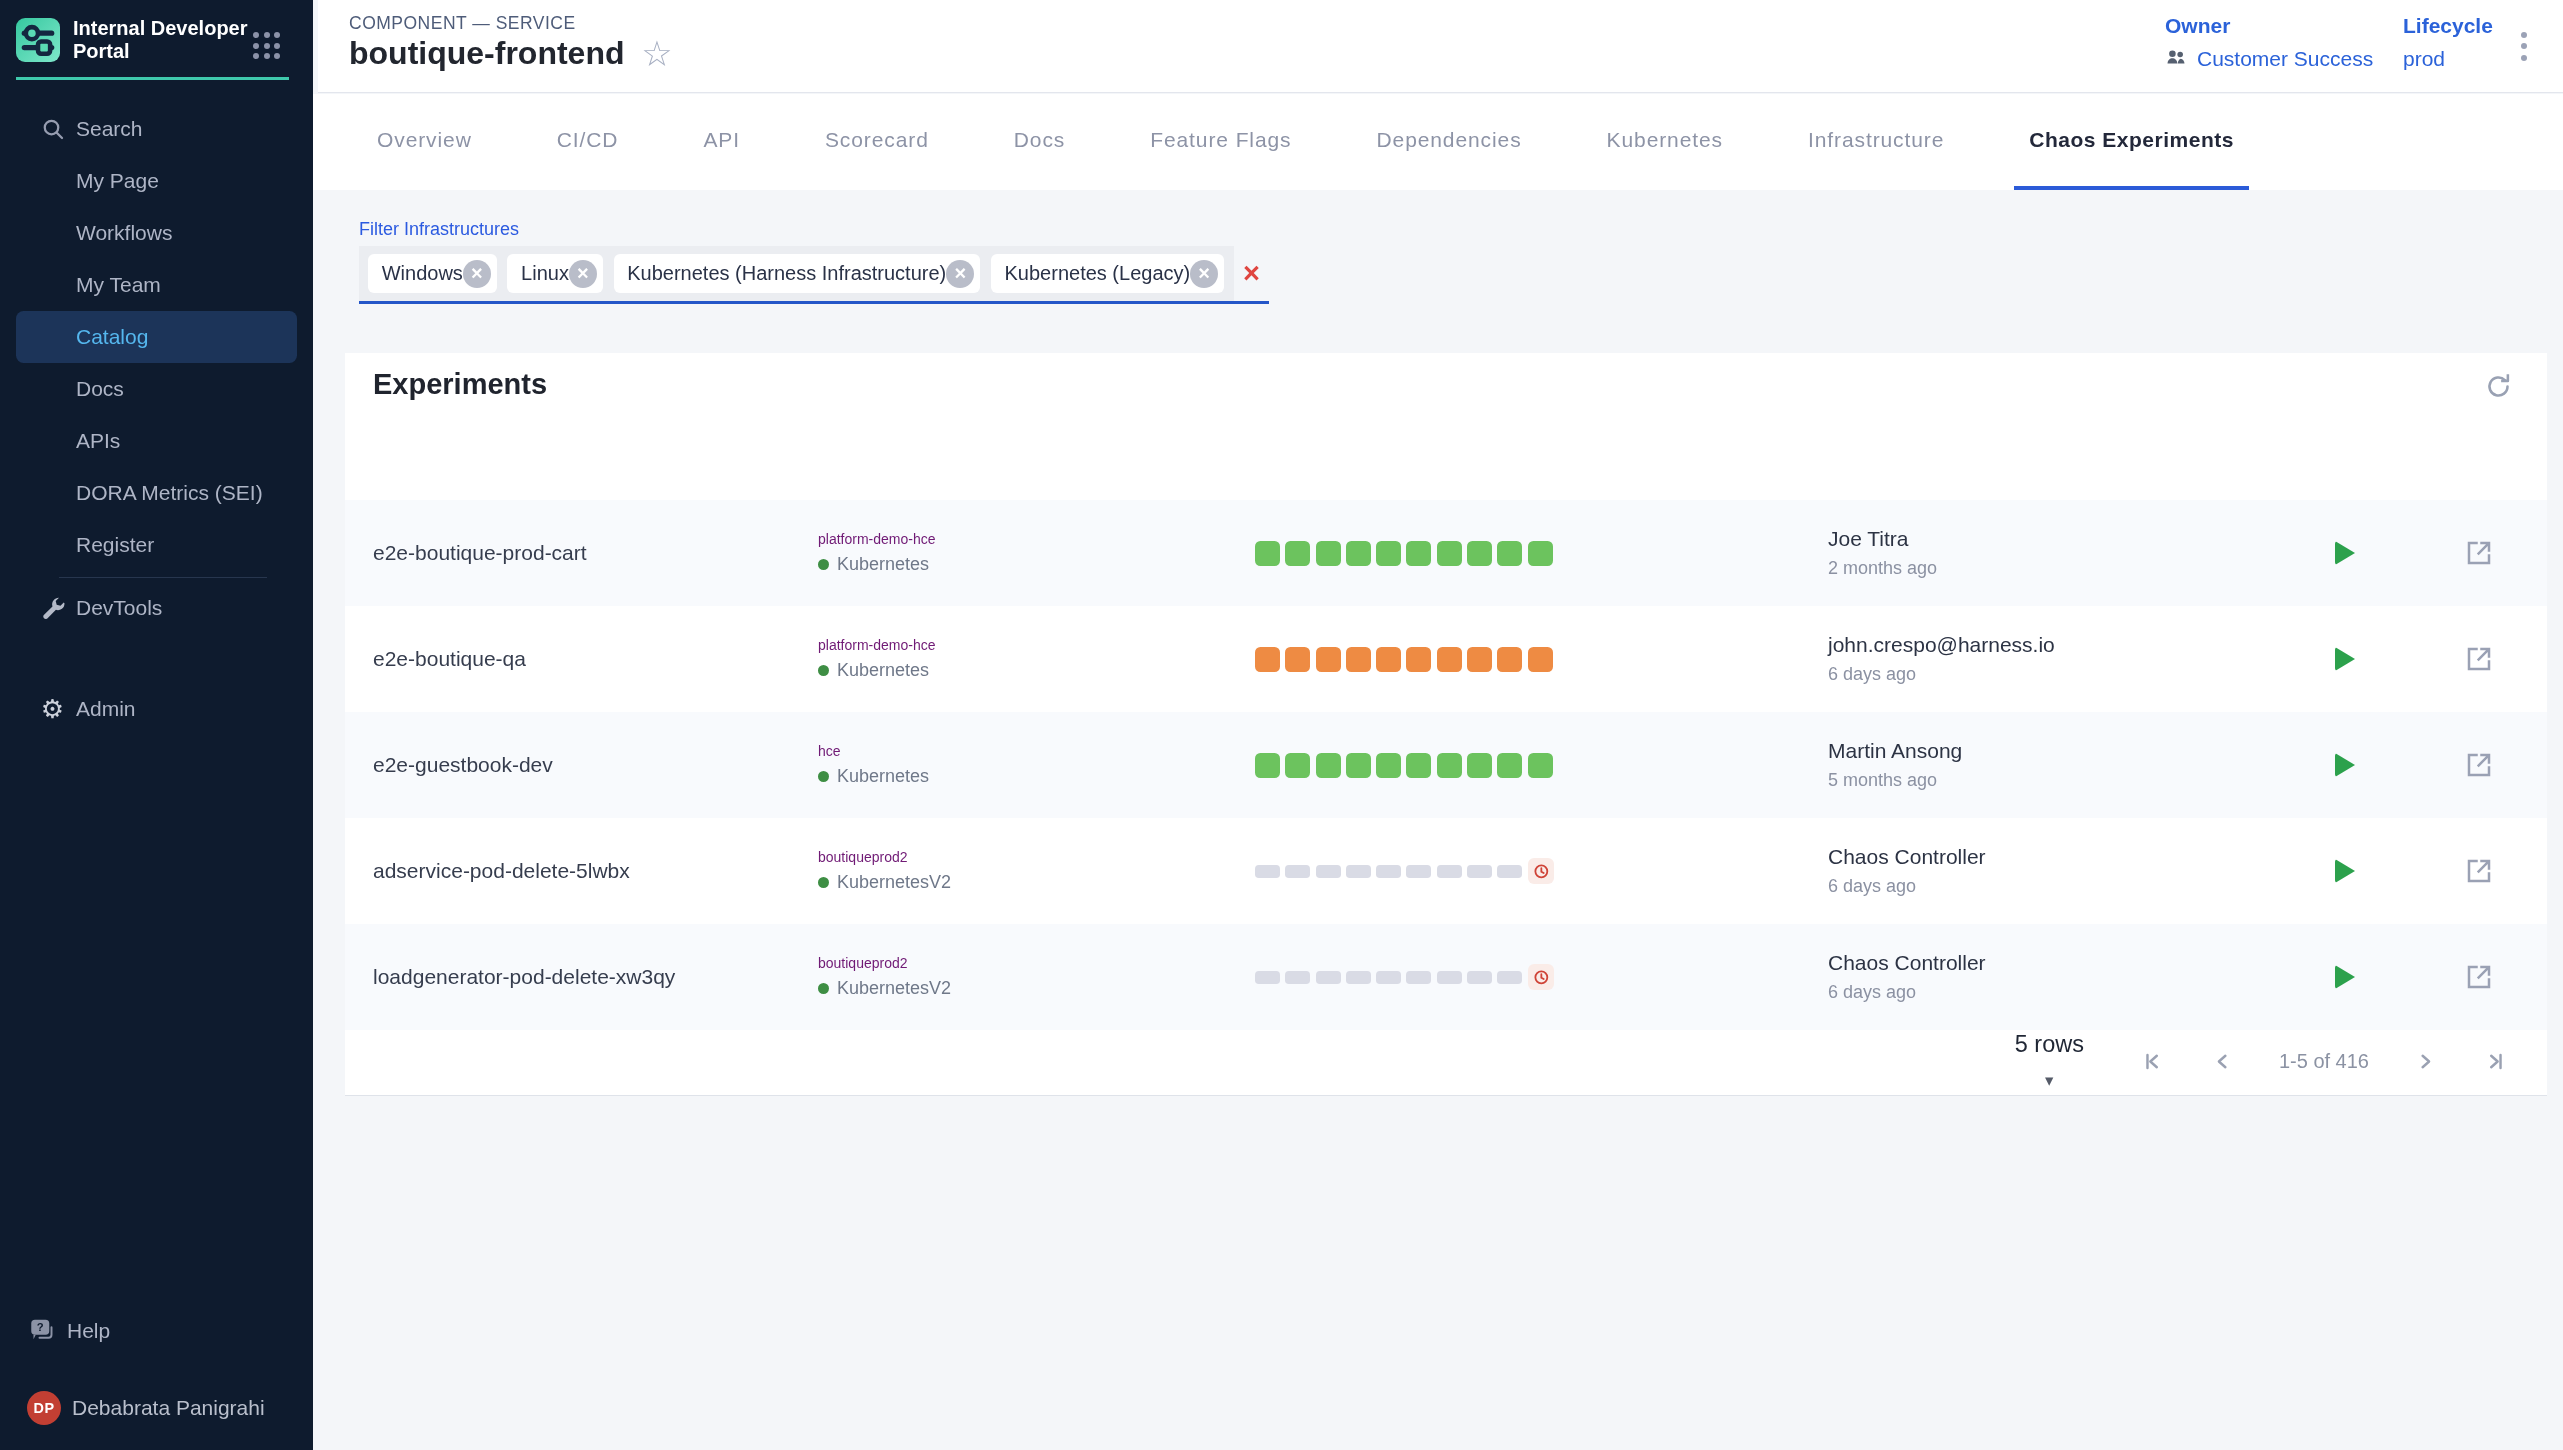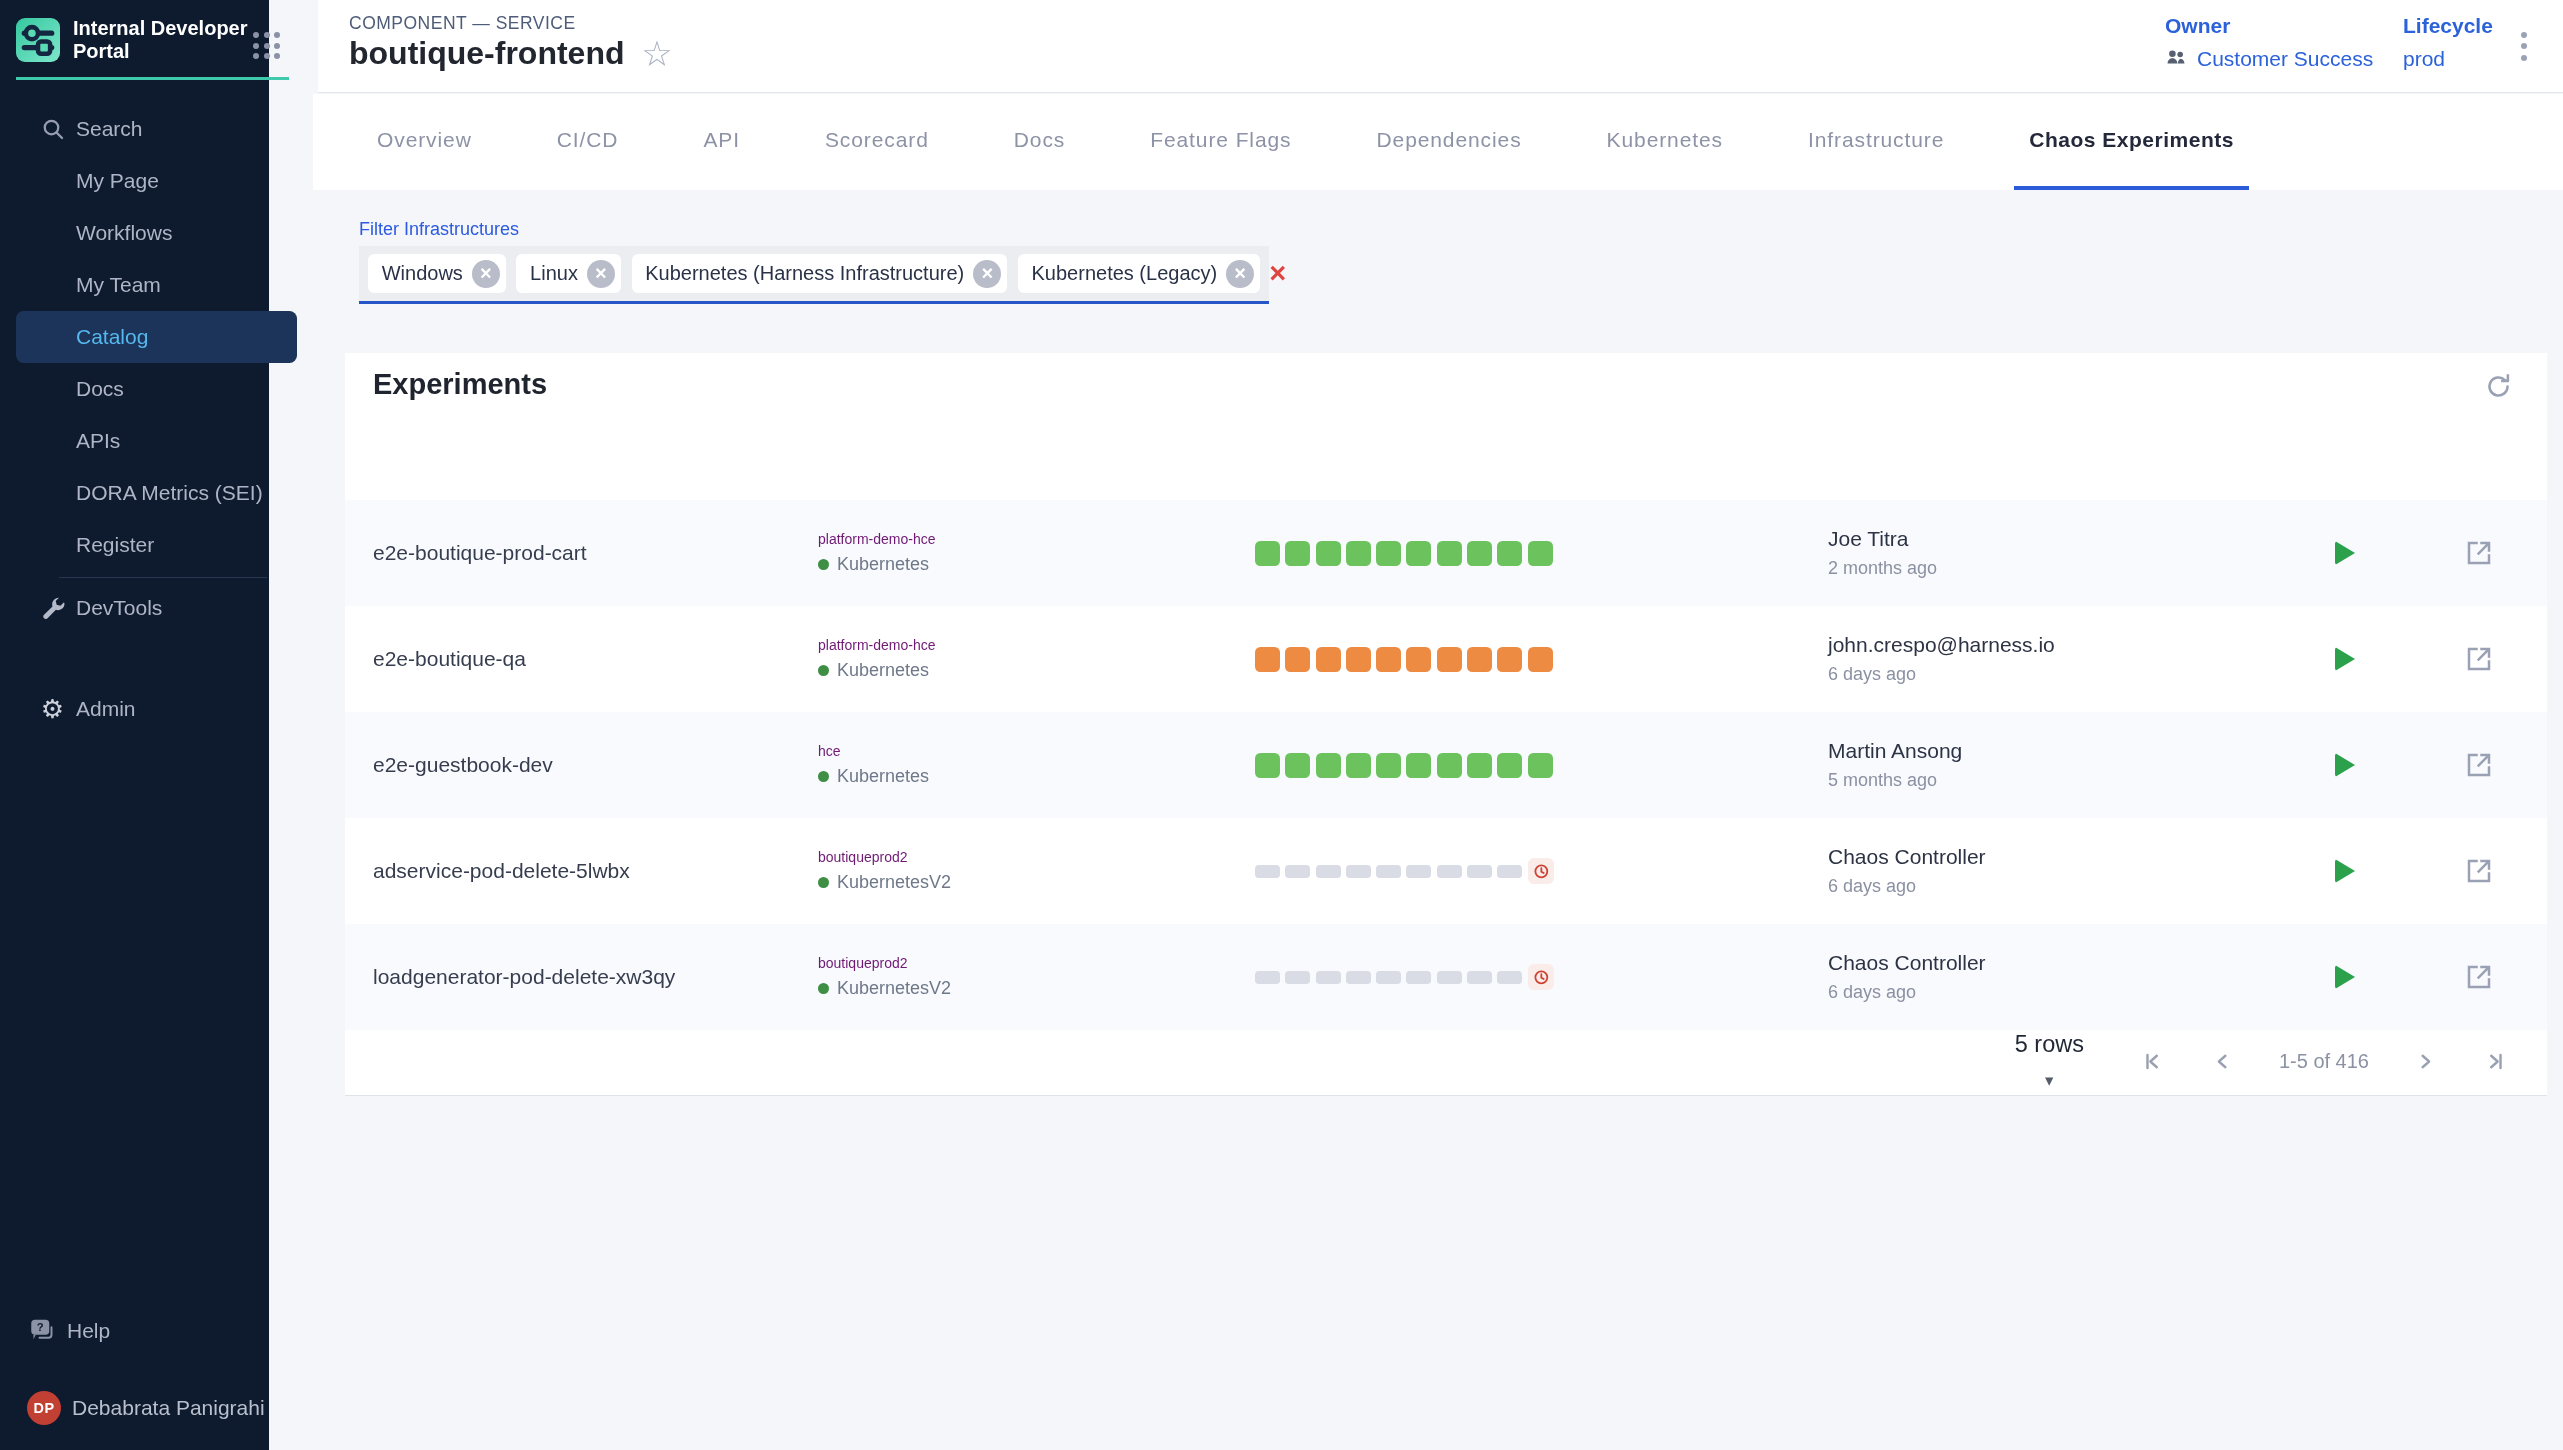--- a/index.html
+++ b/index.html
@@ -1,20 +1,20 @@
 <!DOCTYPE html>
 <html style="font-size:12px"><head>
 <meta charset="utf-8">
 <style>
   html,body{margin:0;padding:0;background:#f4f6f9;}
   body{width:2563px;height:1450px;overflow:hidden;font-family:"Liberation Sans","DejaVu Sans",sans-serif;-webkit-font-smoothing:antialiased;}
   .app{position:relative;width:2563px;height:1450px;}
 
   
-  .sidebar{position:absolute;left:0;top:0;width:269px;height:1450px;background:#0e1b2e;}
+  .sidebar{position:absolute;left:0;top:0;width:313px;height:1450px;background:#0e1b2e;}
   .logo{position:absolute;left:16px;top:18px;width:44px;height:44px;}
   .sb-title{position:absolute;left:73px;top:16.7px;width:175px;color:#ffffff;font-size:20px;font-weight:700;line-height:23.5px;}
   .grid-icon{position:absolute;left:253px;top:32px;display:grid;grid-template-columns:repeat(3,6px);gap:4.6px;cursor:pointer;}
   .grid-icon i{width:6px;height:6px;border-radius:50%;background:#8b92a8;}
   .sb-rule{position:absolute;left:16px;top:77px;width:273px;height:3px;background:#3fc9ac;}
   .nav{position:absolute;left:0;top:103px;width:313px;}
   .nav-item{position:relative;height:52px;display:flex;align-items:center;color:#aeb5c6;font-size:21px;cursor:pointer;}
   .nav-item .ico{position:absolute;left:39px;width:27px;height:27px;display:flex;align-items:center;justify-content:center;}
   .nav-item .lbl{margin-left:76px;}
   .nav-item.active{margin:0 16px;width:281px;border-radius:7.6px;background:#1c3459;color:#55b7ee;}
@@ -45,21 +45,21 @@
 
   
   .tabsbar{position:absolute;left:313px;top:94px;width:2250px;height:96px;background:#ffffff;display:flex;padding-left:49px;gap:55px;box-sizing:border-box;}
   .tab{display:flex;align-items:center;padding:0 15px;font-size:21px;letter-spacing:0.9px;color:#8d93a6;border-bottom:4.6px solid transparent;box-sizing:border-box;cursor:pointer;white-space:nowrap;}
   .tab.active{color:#23283a;font-weight:700;border-bottom-color:#2b5bd8;letter-spacing:0.5px;}
 
   
   .filter-label{position:absolute;left:359px;top:219px;font-size:18px;color:#2b5ae0;}
   .filterbox{position:absolute;left:359px;top:246px;width:910px;height:58px;border-bottom:3px solid #2456c8;display:flex;box-sizing:border-box;}
   .chips{flex:1;background:#ebedf1;display:flex;align-items:center;gap:10.6px;padding:0 9px;}
-  .chip{background:#ffffff;border-radius:6px;height:39px;display:inline-flex;align-items:center;gap:9px;padding:0 6px 0 13.7px;font-size:20px;color:#2a3247;white-space:nowrap;}
+  .chip{background:#ffffff;border-radius:6px;height:39px;display:inline-flex;align-items:center;gap:0;padding:0 6px 0 13.7px;font-size:20px;color:#2a3247;white-space:nowrap;}
   .chip-x{width:28px;height:28px;border-radius:50%;background:#b9bdc9;color:#ffffff;display:flex;align-items:center;justify-content:center;font-size:20px;font-weight:700;cursor:pointer;}
   .clear-x{width:35px;display:flex;align-items:center;justify-content:center;color:#df4540;font-size:29px;font-weight:700;cursor:pointer;}
 
   
   .card{position:absolute;left:345px;top:353px;width:2202px;height:743px;background:#ffffff;border-bottom:0.8px solid #dfe3ea;box-sizing:border-box;}
   .card-title{position:absolute;left:28px;top:15px;font-size:29px;font-weight:700;color:#20242e;}
   .refresh{position:absolute;right:32px;top:16.7px;width:33px;height:33px;cursor:pointer;}
   .cols{position:absolute;left:0;top:95px;width:100%;height:52px;display:flex;align-items:center;border-bottom:0.8px solid #e8ebf0;box-sizing:border-box;font-size:20px;color:#7b8294;}
   .rows{position:absolute;left:0;top:147px;width:100%;}
   .trow{height:106px;display:flex;align-items:center;}

